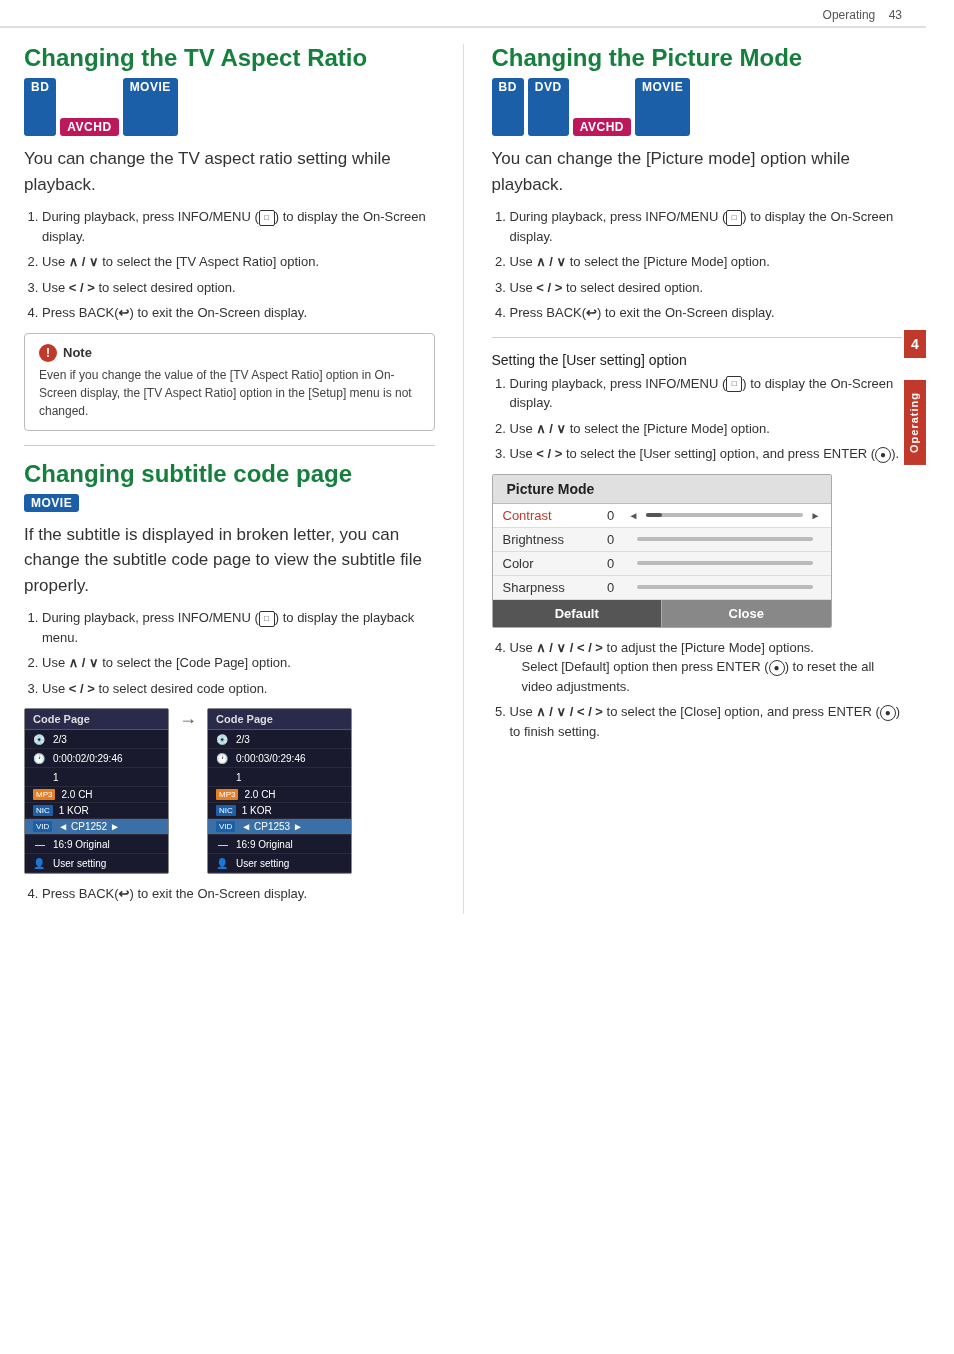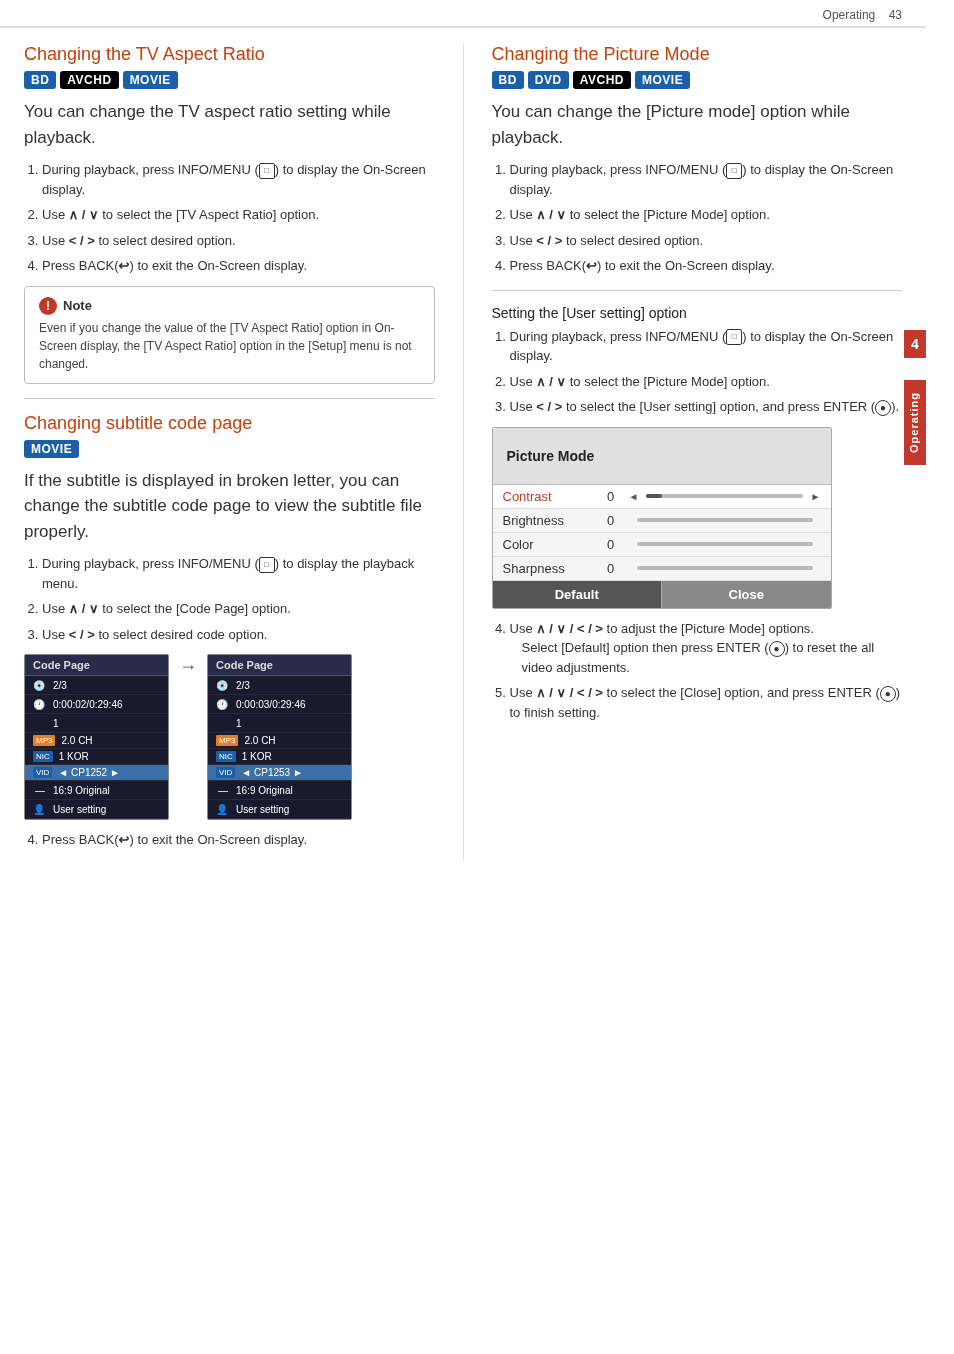--- a/index.html
+++ b/index.html
@@ -80,23 +80,23 @@
       min-width: 0;
     }
     .divider-v {
       width: 1px;
       background: #ddd;
       margin: 0 4px;
     }
 
     
     .section-title {
-      font-size: 18px;
-      font-weight: normal;
-      color: #c2410c;
+      font-size: 24px;
+      font-weight: bold;
+      color: #15803d;
       margin-bottom: 6px;
     }
     .subsection-title {
       font-size: 14px;
       font-weight: normal;
       color: #222;
       margin-bottom: 6px;
       margin-top: 10px;
     }
 
@@ -111,21 +111,21 @@
     .badge {
       display: inline-block;
       padding: 2px 7px;
       border-radius: 3px;
       font-size: 12px;
       font-weight: bold;
       color: #fff;
       letter-spacing: 0.5px;
     }
     .badge-bd { background: #1a5fa8; }
-    .badge-avchd { background: #000000; }
+    .badge-avchd { background: #be185d; margin-top: 40px; }
     .badge-movie { background: #1a5fa8; }
     .badge-dvd { background: #1a5fa8; }
 
     
     .para {
       font-size: 17px;
       color: #333;
       margin-bottom: 10px;
       line-height: 1.5;
     }
@@ -250,21 +250,21 @@
       margin: 10px 0;
       border-radius: 2px;
       overflow: hidden;
       max-width: 340px;
     }
     .pm-title {
       background: #e0e0e0;
       font-size: 14px;
       font-weight: bold;
       color: #222;
-      padding: 20px 14px;
+      padding: 6px 14px;
       border-bottom: 1px solid #bbb;
     }
     .pm-row {
       display: flex;
       align-items: center;
       padding: 4px 10px;
       border-bottom: 1px solid #ddd;
       gap: 8px;
     }
     .pm-row.highlight {

